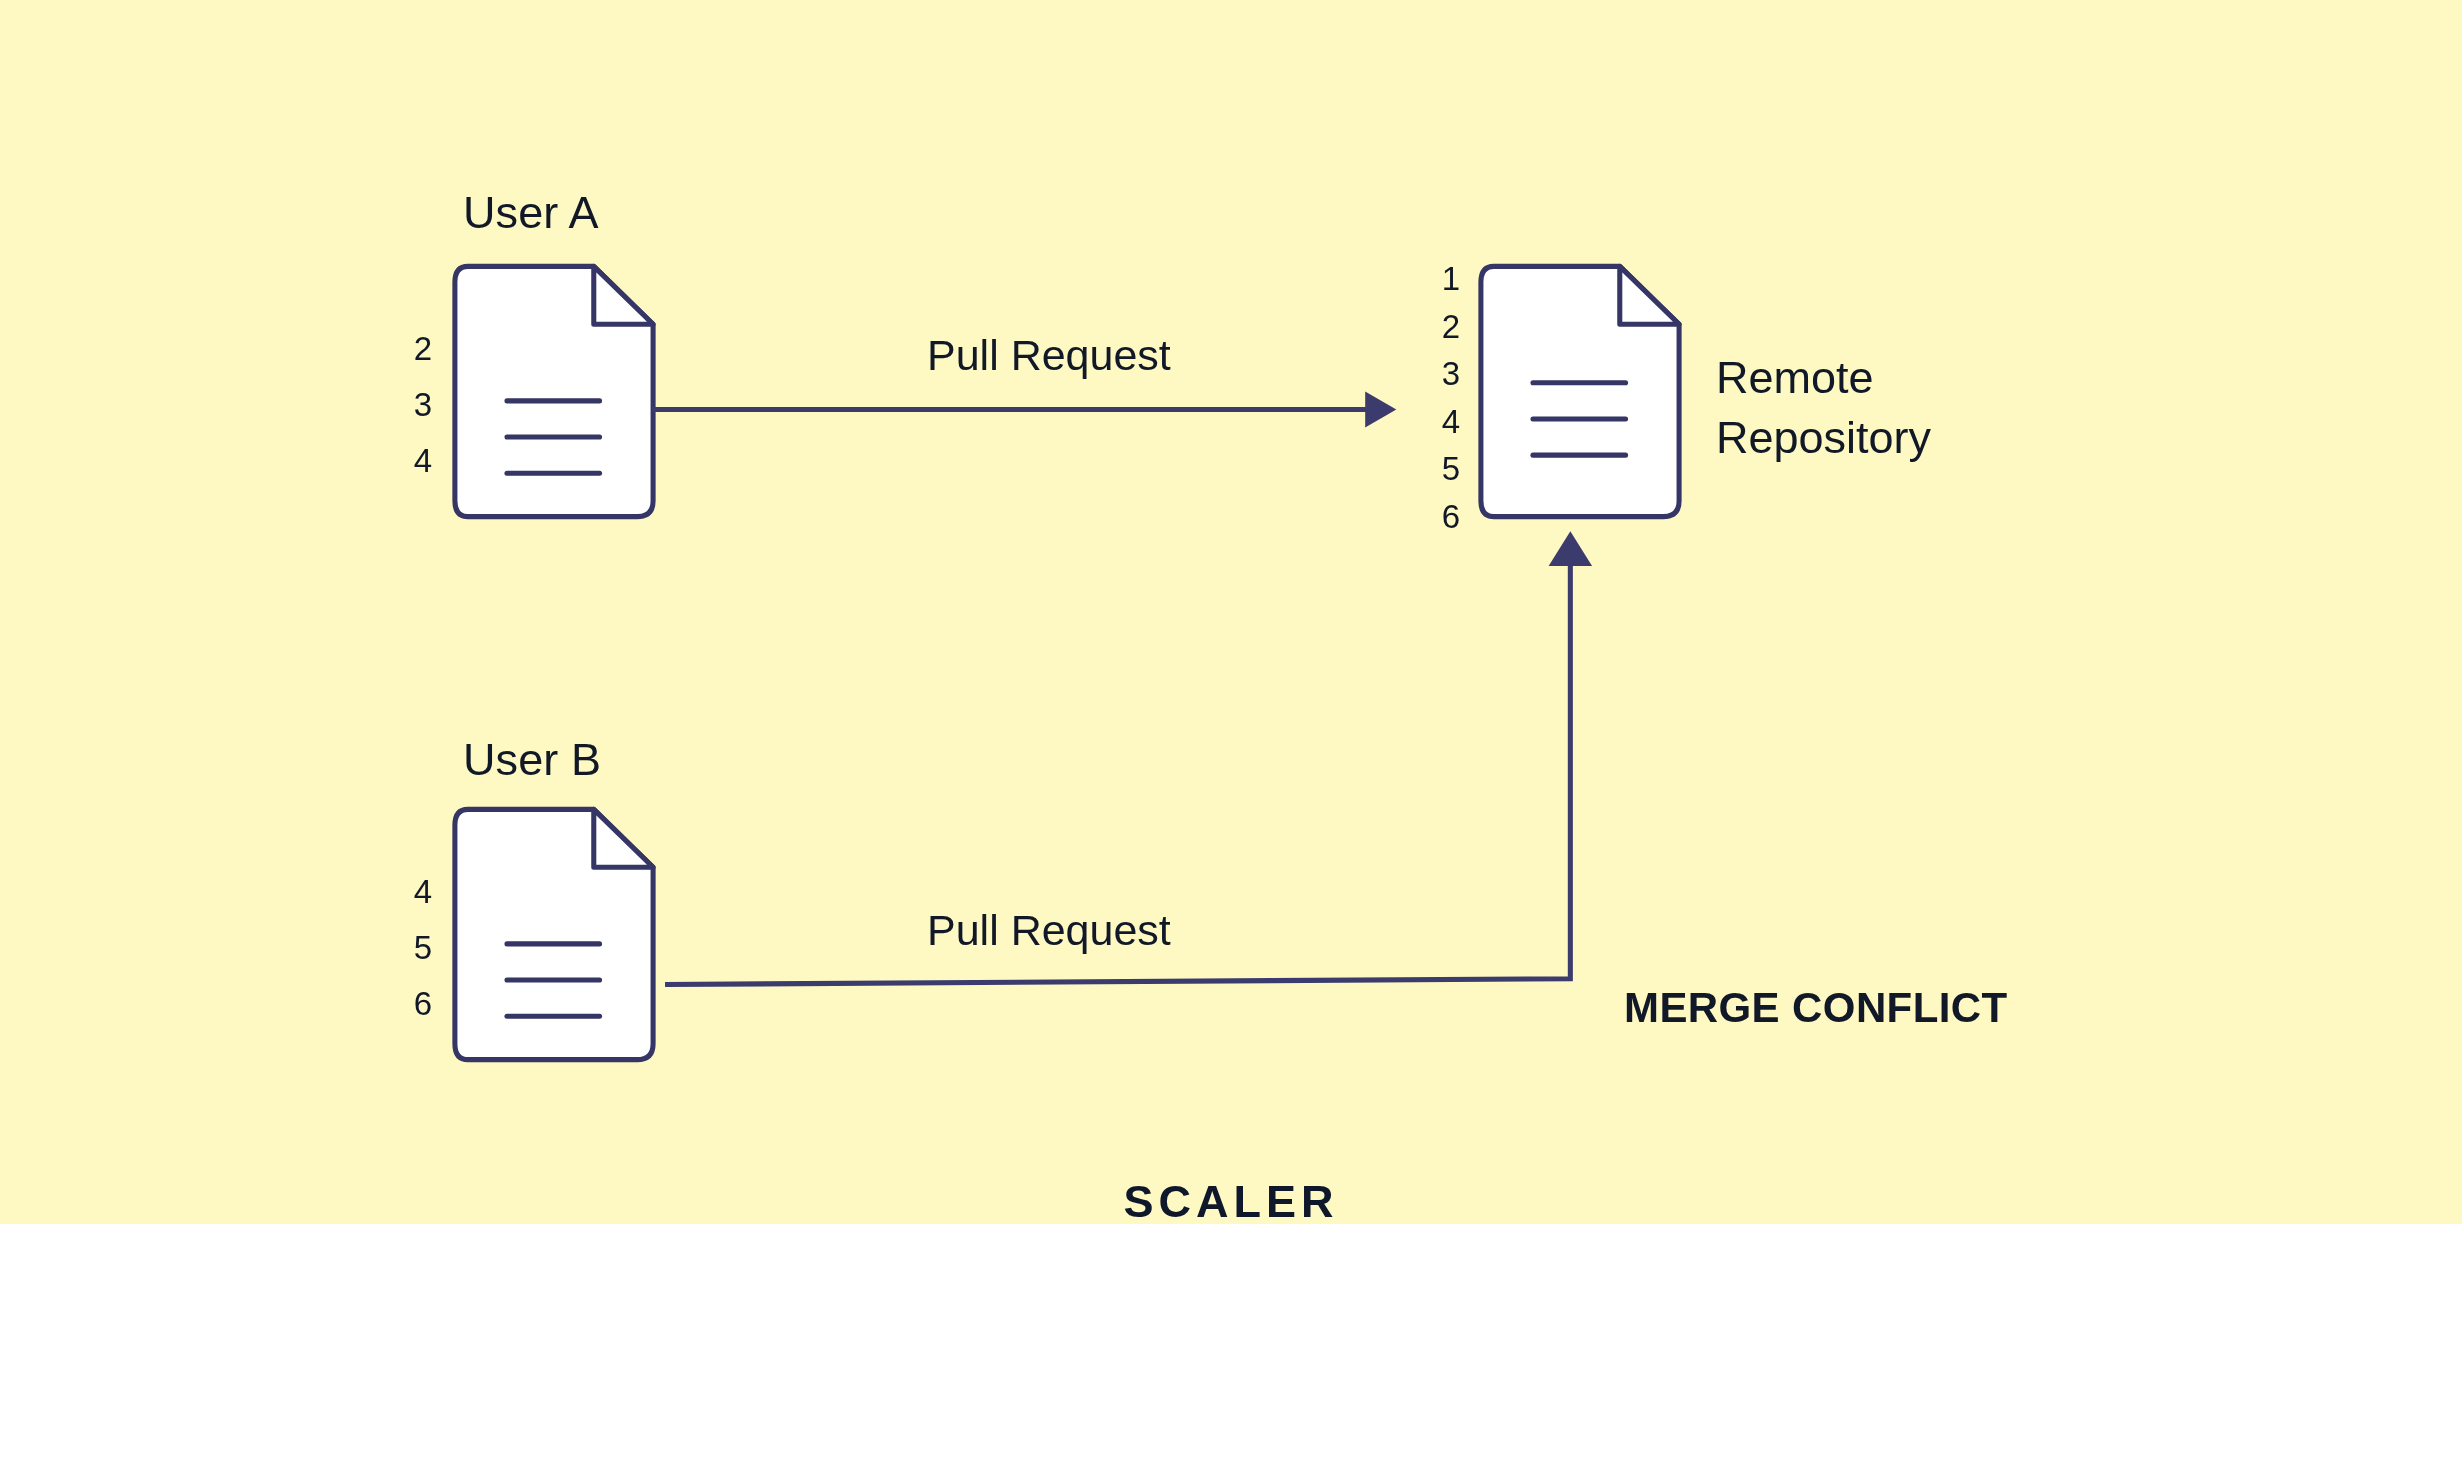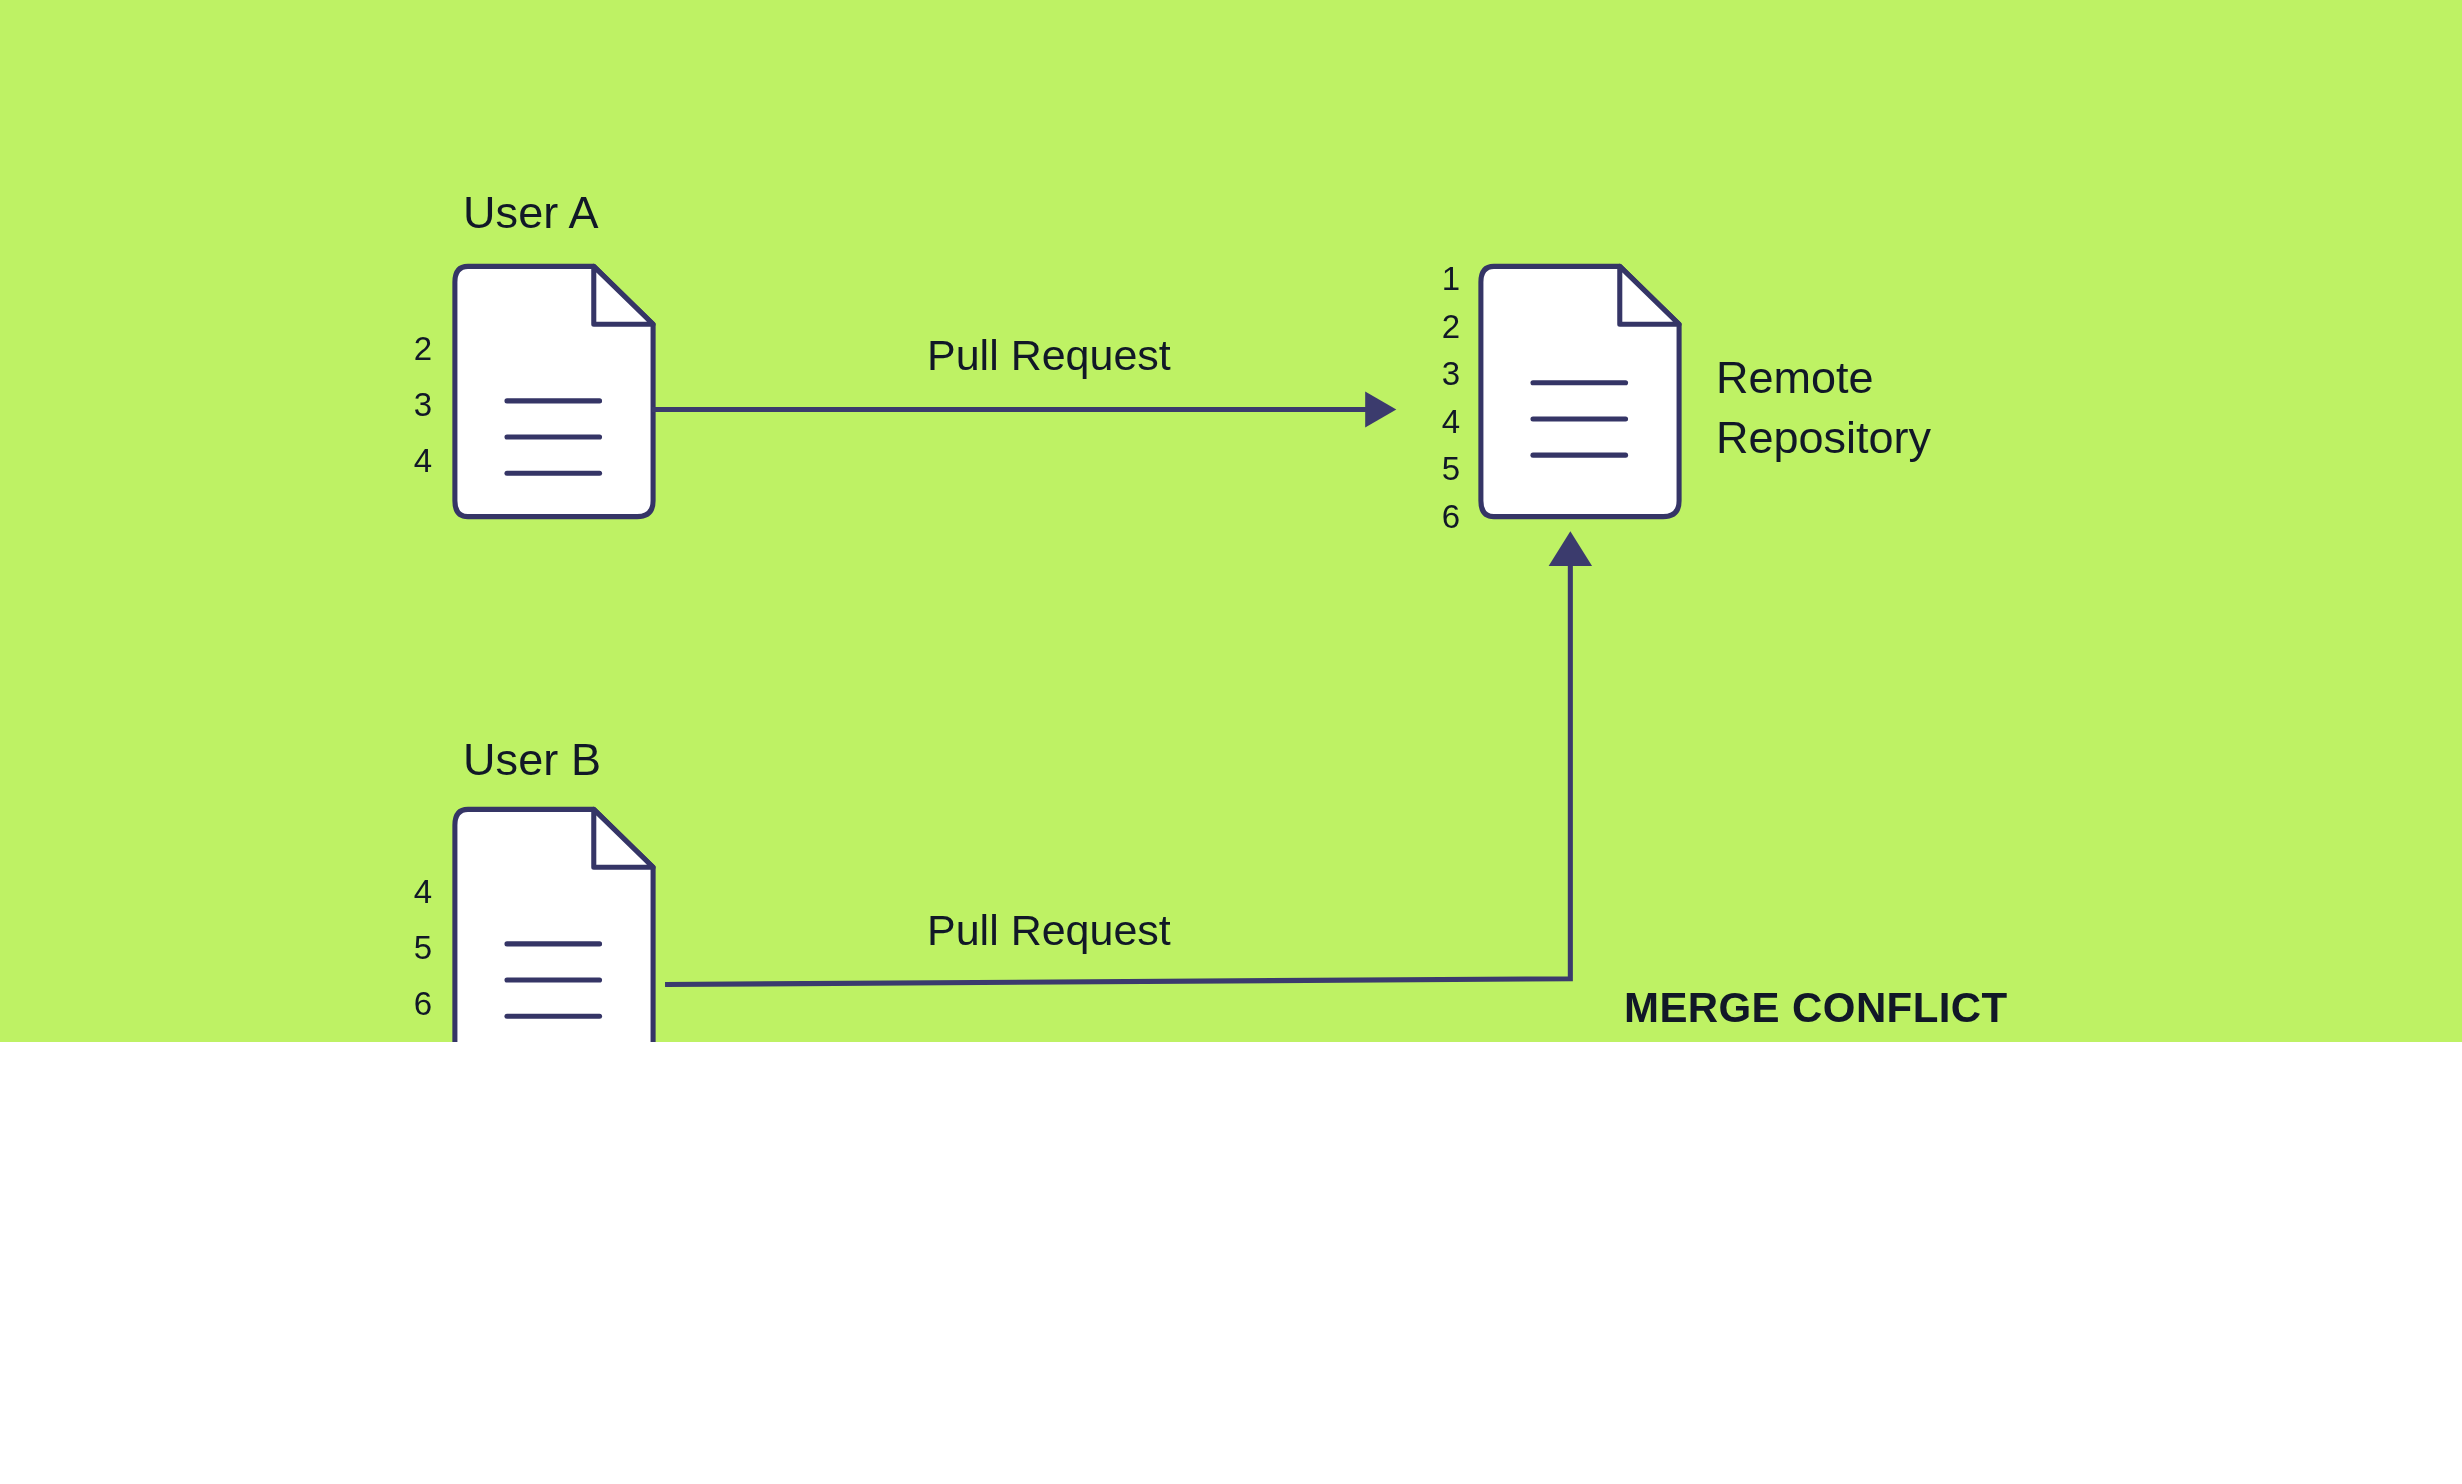--- a/index.html
+++ b/index.html
@@ -6,22 +6,22 @@
     margin: 0;
     padding: 0;
     background: #ffffff;
   }
   body {
     font-family: "Liberation Sans", sans-serif;
   }
   #canvas {
     position: relative;
     width: 2462px;
-    height: 1042px;
-    background: #bef264;
+    height: 1224px;
+    background: #fef9c3;
     overflow: hidden;
   }
   .abs { position: absolute; }
 
   
   .user-label {
     font-family: "Liberation Sans", sans-serif;
     font-size: 45px;
     font-weight: 400;
     color: #111827;
@@ -170,17 +170,18 @@
   <div class="abs" style="left:652px; top:521px;">
     <svg width="956" height="478" viewBox="0 0 1320 660" fill="none" xmlns="http://www.w3.org/2000/svg" aria-hidden="true">
       <path d="M18 640 L1268 632 L1268 46" stroke="#3b3b6d" stroke-width="7" fill="none" stroke-linejoin="miter" stroke-linecap="butt"></path>
       <polygon points="1268,14 1298,62 1238,62" fill="#3b3b6d"></polygon>
     </svg>
   </div>
 
   <div class="abs conflict-label" style="left:1624px; top:943px;margin-top:44px;">MERGE CONFLICT</div>
 
   <div class="abs" id="logo" style="left:1014px; top:1179px; width:434px;">
+    <div class="logo-scaler">SCALER</div>
     <div class="logo-topics">Topics</div>
   </div>
 
 </div>
 
 
 </body></html>

